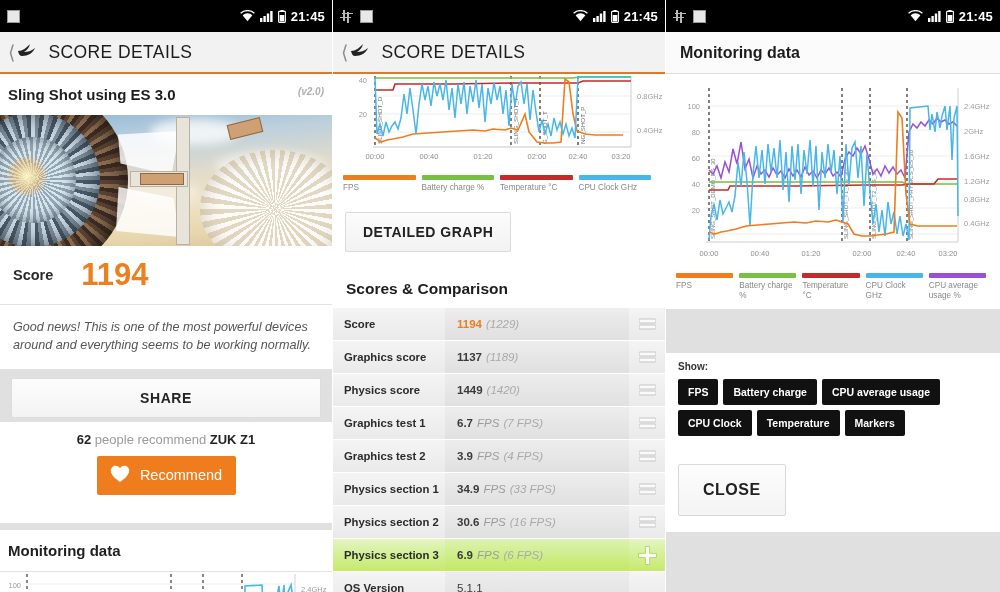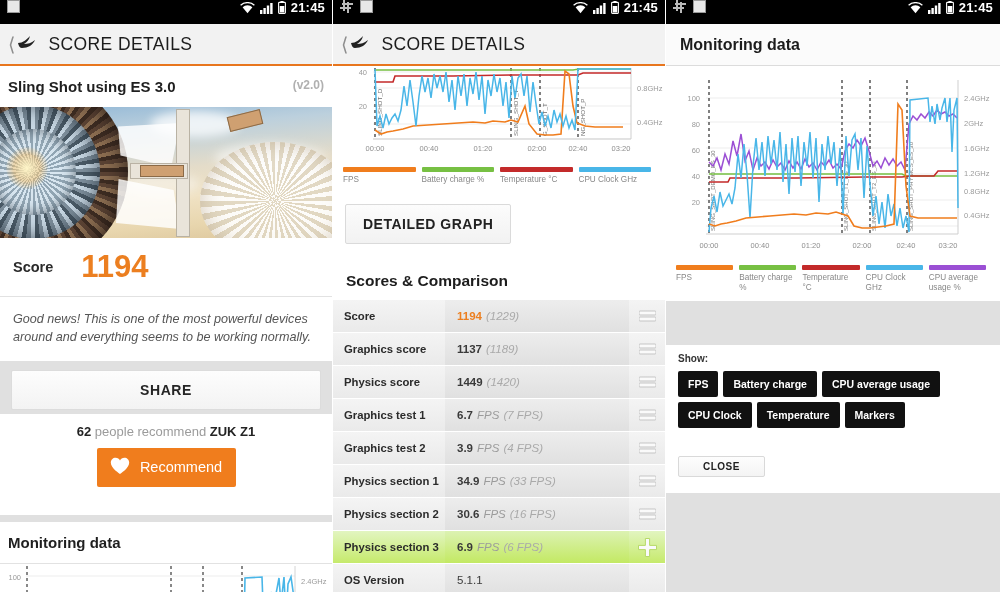--- a/index.html
+++ b/index.html
@@ -8,22 +8,22 @@
     background: #ffffff;
     font-family: "Liberation Sans", sans-serif;
     overflow: hidden;
   }
   .screens { display: flex; width: 1000px; height: 592px; }
   .panel { width: 333px; height: 592px; position: relative; overflow: hidden; background: #e0e0e0; border-right: 1px solid #ffffff; }
   .panel:last-child { width: 334px; border-right: none; }
 
   
   .statusbar {
-    height: 24px; background: #000; color: #fff;
-    display: flex; align-items: flex-start; padding: 0 7px;
+    height: 32px; background: #000; color: #fff;
+    display: flex; align-items: center; padding: 0 7px;
     font-size: 12.5px; font-weight: bold; position: relative; z-index: 30;
   }
   .sb-left { display: flex; align-items: center; gap: 7px; }
   .sb-spacer { flex: 1; }
   .sb-right { display: flex; align-items: center; gap: 5px; }
   .sb-sq { width: 13px; height: 13px; background: #e8e8e8; border: 1px solid #9a9a9a; }
   .sb-crop { width: 13px; height: 13px; position: relative; }
   .sb-crop::before { content:""; position:absolute; left:3px; top:0; width:1.5px; height:11px; background:#b9b9b9; }
   .sb-crop::after { content:""; position:absolute; left:0; top:7px; width:11px; height:1.5px; background:#b9b9b9; }
   .sb-crop i { position:absolute; left:7px; top:2px; width:1.5px; height:11px; background:#b9b9b9; display:block; }
@@ -39,21 +39,21 @@
   }
   .appbar.plain { border-bottom: 1px solid #dcdcdc; background: #fbfbfb; padding-left: 14px; }
   .back-chev { color: #8e8e8e; font-size: 19px; line-height: 1; margin-right: 2px; }
   .logo-bird { margin-right: 9px; }
   .appbar-title { font-size: 17.5px; color: #1c1c1c; letter-spacing: .4px; }
   .appbar.plain .appbar-title { font-size: 16px; font-weight: bold; letter-spacing: 0; }
 
   
   .card { background: #fff; }
   .card-title { padding: 12px 8px; font-size: 15px; font-weight: bold; color: #1f1f1f; display:flex; align-items:flex-start; }
-  .ver { margin-left: auto; font-size: 12px; color: #b0b0b0; }
+  .ver { margin-left: auto; font-size: 10px; color: #b0b0b0; font-style: italic; }
   .gap { height: 7px; background: #e0e0e0; }
 
   
   .hero { height: 131px; position: relative; overflow: hidden;
     background: linear-gradient(175deg, #8fb6d6 0%, #bcd0dd 22%, #e4dcc9 48%, #f0e2c4 66%, #e8d6ae 84%, #dbc49a 100%); }
   .hero .sky-cloud { position:absolute; border-radius:50%; background: rgba(255,255,255,.75); filter: blur(5px); }
   .hero .ring { position: absolute; left: -62px; top: -30px; width: 190px; height: 190px; border-radius: 50%;
     background: repeating-conic-gradient(from 0deg, #5b4334 0deg 3deg, #8d6f52 3deg 6deg, #3d2c22 6deg 9deg);
     box-shadow: inset 0 0 26px #1d1410; }
   .hero .ring2 { position: absolute; left: -34px; top: -2px; width: 134px; height: 134px; border-radius: 50%;
@@ -119,22 +119,22 @@
   .tvalue .cmp { font-style: italic; color:#a9a9a9; margin-left: 4px; font-weight: normal; }
   .ticon { width: 36px; display:flex; align-items:center; justify-content:center; }
 
   
   .show-wrap { background:#fff; padding: 8px 12px 14px 12px; margin-top: 44px; }
   .show-lbl { font-size: 10px; font-weight:bold; color:#333; margin-bottom: 7px; }
   .chips { display:flex; flex-wrap: wrap; gap: 5px; }
   .chip { background:#111; color:#fff; font-size:10.5px; font-weight:bold; padding: 7px 10px;
     border-radius: 2px; cursor:pointer; white-space: nowrap; }
   .close-wrap { background:#fff; padding: 14px 12px 16px 12px; }
-  .close-btn { display:inline-block; padding: 4px 24px; background:linear-gradient(#fdfdfd,#f4f4f4);
-    border:1px solid #d9d9d9; border-radius:2px; font-size:10px; font-weight:bold; color:#222;
+  .close-btn { display:inline-block; padding: 16px 24px; background:linear-gradient(#fdfdfd,#f4f4f4);
+    border:1px solid #d9d9d9; border-radius:2px; font-size:16px; font-weight:bold; color:#222;
     letter-spacing:.5px; cursor:pointer; font-family:"Liberation Sans", sans-serif; }
   .filler { background:#e0e0e0; flex:1; }
 
   svg text { font-family: "Liberation Sans", sans-serif; }
 </style>
 </head>
 <body>
 
 <div class="screens">
 

